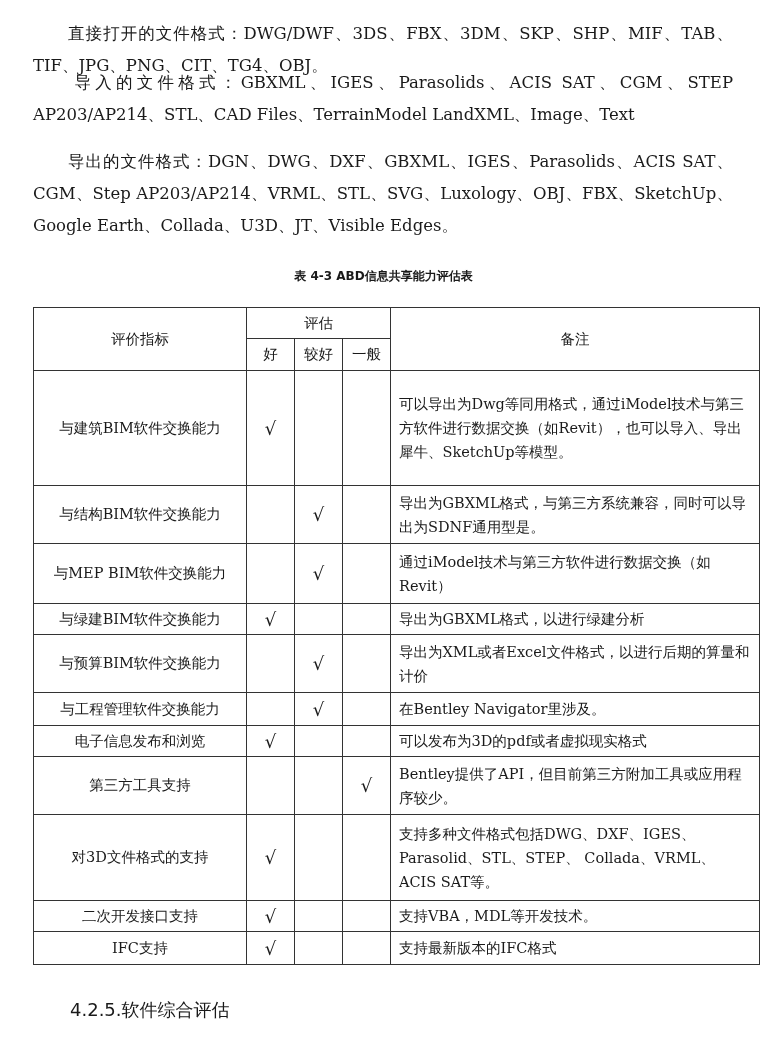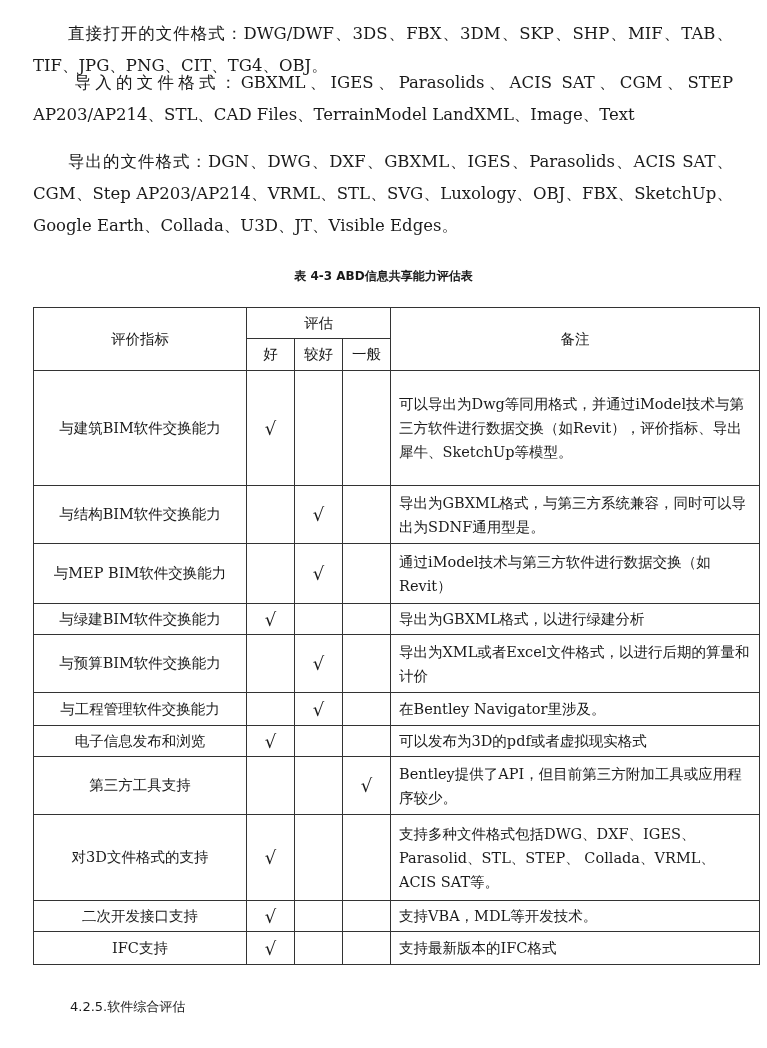--- a/index.html
+++ b/index.html
@@ -29,21 +29,21 @@
     font-weight: normal;
   }
   .c-metric { width: 212px; text-align: center; }
   .c-mark { width: 47px; text-align: center; }
   .c-note { width: 352px; text-align: left; padding: 2px 8px !important; line-height: 24px; }
   th.c-note { text-align: center; }
   .mark { font-size: 18px; }
   .heading {
     position: absolute; top: 998px; left: 70px;
     font-family: "DejaVu Sans", "Liberation Sans", sans-serif;
-    font-size: 13px; margin: 0; font-weight: normal;
+    font-size: 18px; margin: 0; font-weight: normal;
   }
 </style>
 </head>
 <body>
 
 <p class="para" style="top:18px;">　　直接打开的文件格式：DWG/DWF、3DS、FBX、3DM、SKP、SHP、MIF、TAB、TIF、JPG、PNG、CIT、TG4、OBJ。</p>
 <p class="para" style="top:67px;">　　导入的文件格式：GBXML、IGES、Parasolids、ACIS SAT、CGM、STEP AP203/AP214、STL、CAD Files、TerrainModel LandXML、Image、Text</p>
 <p class="para" style="top:146px;">　　导出的文件格式：DGN、DWG、DXF、GBXML、IGES、Parasolids、ACIS SAT、CGM、Step AP203/AP214、VRML、STL、SVG、Luxology、OBJ、FBX、SketchUp、Google Earth、Collada、U3D、JT、Visible Edges。</p>
 
 <p class="caption">表 4-3 ABD信息共享能力评估表</p>
@@ -60,21 +60,21 @@
       <th class="c-mark">较好</th>
       <th class="c-mark">一般</th>
     </tr>
   </thead>
   <tbody id="tbody">
       <tr style="height: 115px;">
         <td class="c-metric">与建筑BIM软件交换能力</td>
         <td class="c-mark"><span class="mark">√</span></td>
         <td class="c-mark"></td>
         <td class="c-mark"></td>
-        <td class="c-note">可以导出为Dwg等同用格式，并通过iModel技术与第三方软件进行数据交换（如Revit），评价指标、导出犀牛、SketchUp等模型。</td>
+        <td class="c-note">可以导出为Dwg等同用格式，通过iModel技术与第三方软件进行数据交换（如Revit），也可以导入、导出犀牛、SketchUp等模型。</td>
       </tr>
       <tr style="height: 58px;">
         <td class="c-metric">与结构BIM软件交换能力</td>
         <td class="c-mark"></td>
         <td class="c-mark"><span class="mark">√</span></td>
         <td class="c-mark"></td>
         <td class="c-note">导出为GBXML格式，与第三方系统兼容，同时可以导出为SDNF通用型是。</td>
       </tr>
       <tr style="height: 60px;">
         <td class="c-metric">与MEP BIM软件交换能力</td>

